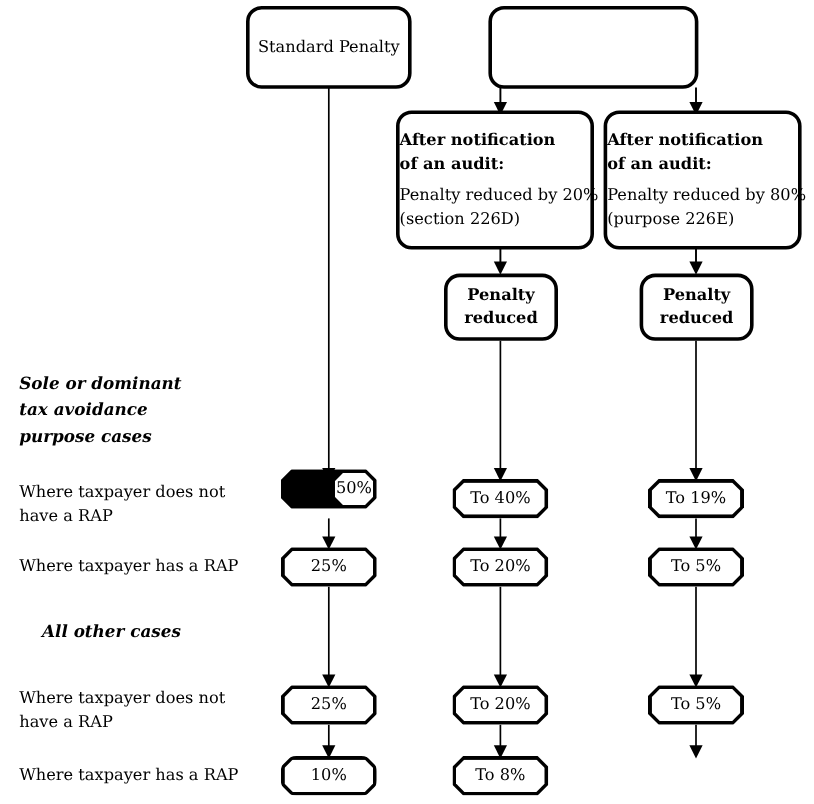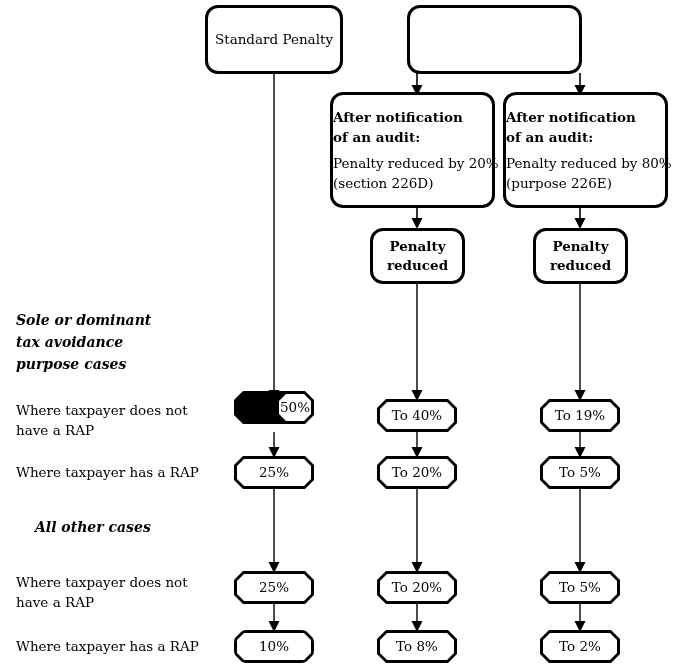--- a/index.html
+++ b/index.html
@@ -213,17 +213,14 @@
   <div class="oct" style="left:540px; top:571px;">
     <div class="inner">To 5%</div>
   </div>
 
   <div class="oct" style="left:234px; top:630px;border-radius:13px;">
     <div class="inner">10%</div>
   </div>
   <div class="oct" style="left:377px; top:630px;text-align:right;">
     <div class="inner">To 8%</div>
   </div>
-  <div class="oct" style="left:540px; top:630px;">
-    <div class="inner">To 2%</div>
-  </div>
 
 </div>
 
 </body></html>

